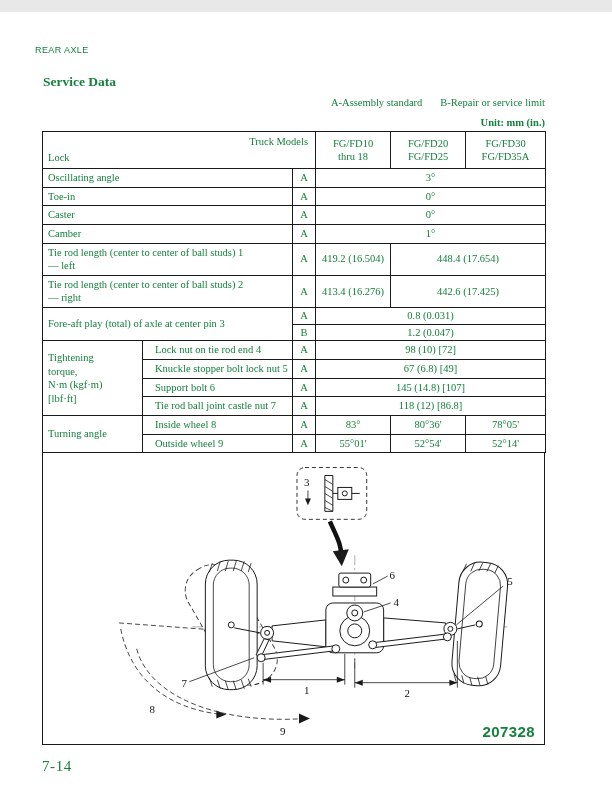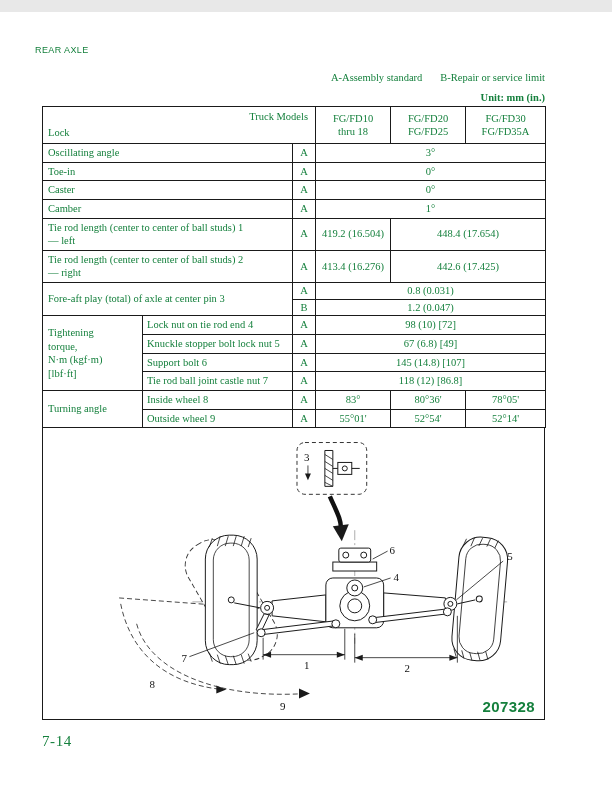--- a/index.html
+++ b/index.html
@@ -17,21 +17,21 @@
   .legend { text-align:right; font-size:10.5px; margin-bottom:9px; }
   .legend .sep { display:inline-block; width:18px; }
   .unit { text-align:right; font-size:10.5px; margin-bottom:3px;font-weight:bold; }
 
   table.spec-table {
     border-collapse:collapse; table-layout:fixed; width:503px;
     font-size:10.5px; line-height:1.3;
   }
   .spec-table td { border:1px solid #1a1a1a; padding:2px 5px; vertical-align:middle; }
   .spec-table .item { text-align:left; }
-  .spec-table .sub  { padding-left:4px; white-space:nowrap; overflow:hidden; }
+  .spec-table .sub  { padding-left:12px; white-space:nowrap; overflow:hidden; }
   .spec-table .ab   { text-align:center; padding:2px 1px; }
   .spec-table .val  { text-align:center; }
   .spec-table .pre  { white-space:pre-line; }
   .spec-table .model { text-align:center; white-space:pre-line; line-height:1.25; }
   .spec-table .corner { position:relative; height:32px; }
   .corner .truck-models { position:absolute; top:3px; right:7px; }
   .corner .items-label  { position:absolute; bottom:3px; left:5px; }
   .spec-table tr.compact td { padding-top:1px; padding-bottom:1px; }
   .spec-table .group { vertical-align:middle; }
 
@@ -57,20 +57,21 @@
 </style>
 </head>
 <body>
 
 <div class="page">
 
   <div class="running-header">REAR AXLE</div>
 
   <div class="content">
 
+    <h1 class="title">Service Data</h1>
 
     <div class="legend">
       <span>A-Assembly standard</span><span class="sep"></span><span>B-Repair or service limit</span>
     </div>
 
     <div class="unit">Unit: mm (in.)</div>
 
     <table class="spec-table">
       <colgroup>
         <col style="width:100px">

